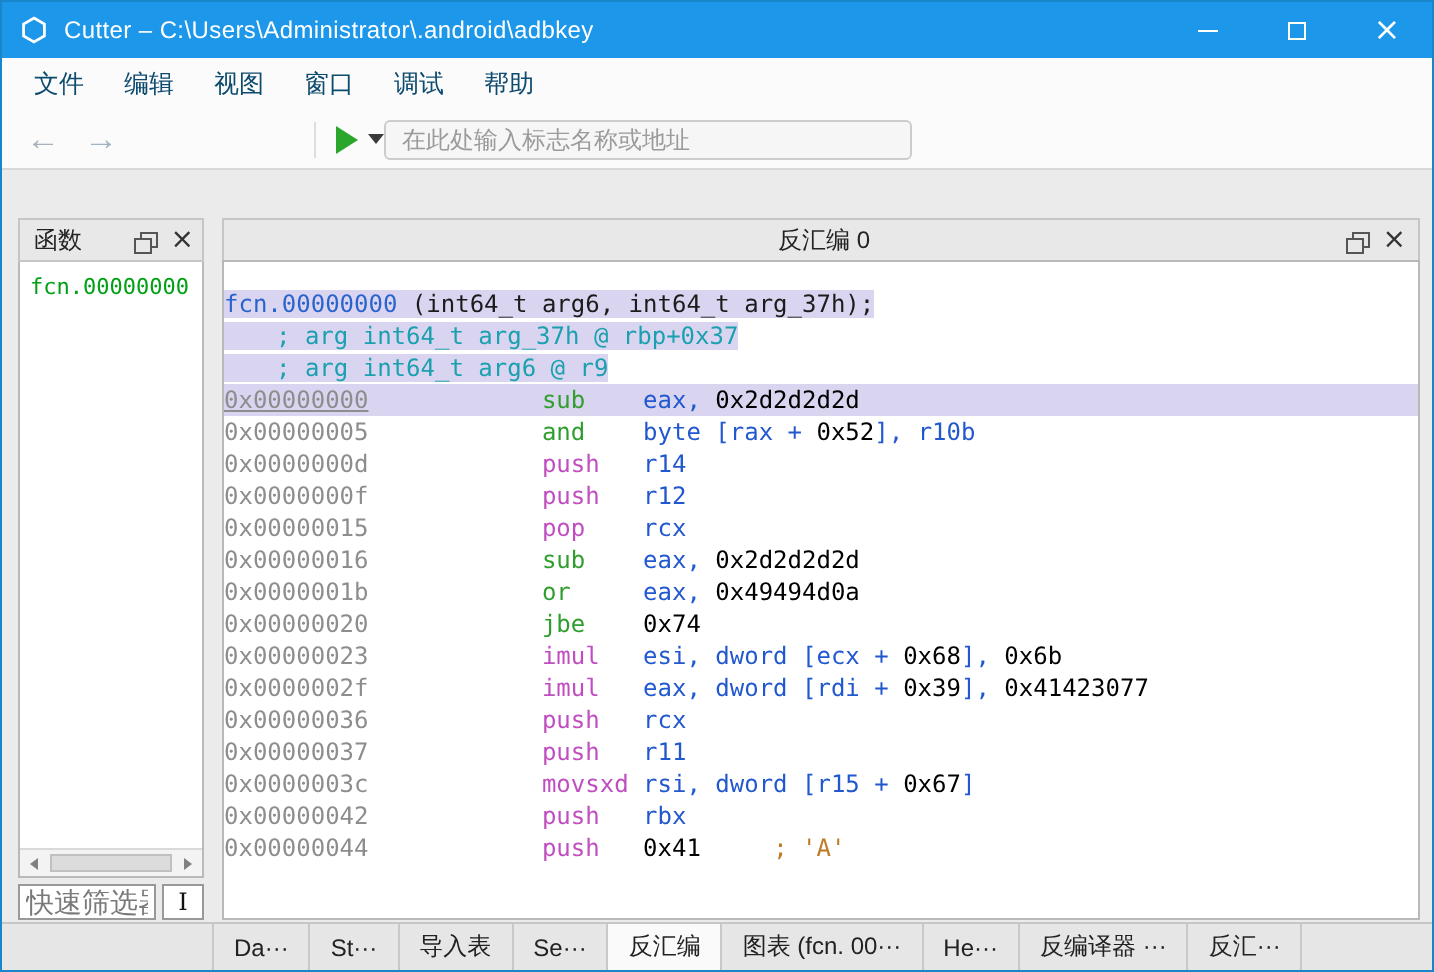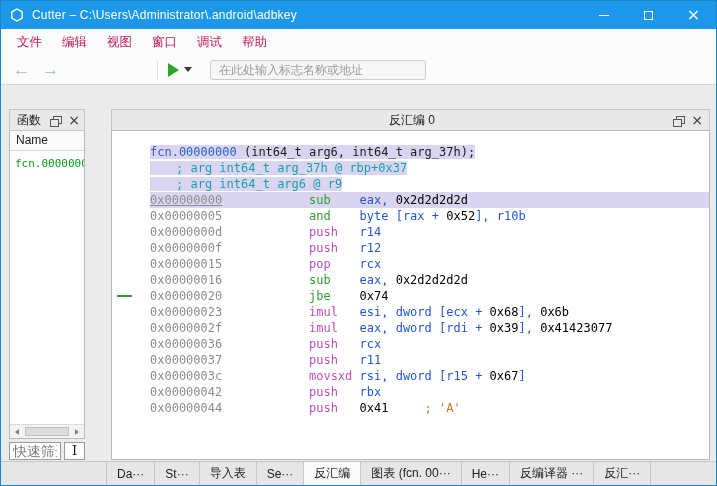--- a/index.html
+++ b/index.html
@@ -12,37 +12,37 @@
   .logo { margin-left: 9px; display: flex; align-items: center; }
   .title { margin-left: 8px; font-size: 12px; letter-spacing: .2px; }
   .win-controls { margin-left: auto; display: flex; height: 100%; }
   .wbtn { width: 45px; height: 100%; display: flex; align-items: center; justify-content: center; cursor: default; }
   .ic-min { width: 10px; height: 1px; background: #fff; display: block; }
   .ic-max { width: 9px; height: 9px; border: 1px solid #fff; display: block; }
   .ic-close { color: #fff; font-size: 16px; line-height: 1; font-family: "DejaVu Sans", sans-serif; }
 
   
   .menubar { height: 26px; background: #fbfbfb; display: flex; align-items: center; padding-left: 6px; }
-  .menu-item { padding: 4px 10px; font-size: 12.5px; color: #be185d; }
+  .menu-item { padding: 4px 10px; font-size: 12.5px; color: #0c4a6e; }
 
   
   .toolbar { height: 30px; background: #fbfbfb; border-bottom: 1px solid #d8d8d8; display: flex; align-items: center; }
   .nav-arrow { font-size: 17px; font-weight: bold; line-height: 1; padding: 0 6px; }
   .nav-arrow.back { color: #a9b2ba; margin-left: 6px; }
   .nav-arrow.fwd  { color: #9db4c6; }
   .tb-sep { width: 1px; height: 18px; background: #dddddd; margin-left: 92px; }
   .play { display: flex; align-items: center; margin-left: 10px; }
   .play-tri { width: 0; height: 0; border-left: 11px solid #2aa62a; border-top: 7px solid transparent; border-bottom: 7px solid transparent; display: block; }
   .dd { width: 0; height: 0; border-left: 4px solid transparent; border-right: 4px solid transparent; border-top: 5px solid #3a3a3a; margin-left: 5px; display: block; }
-  .seek-input { margin-left: 18px; width: 216px; height: 20px; border: 1px solid #cccccc; border-radius: 3px; background: #f6f6f6; font-size: 12px; padding: 0 8px; color: #333; outline: none; font-family: "Liberation Sans", sans-serif; }
+  .seek-input { width: 264px; height: 20px; border: 1px solid #cccccc; border-radius: 3px; background: #f6f6f6; font-size: 12px; padding: 0 8px; color: #333; outline: none; font-family: "Liberation Sans", sans-serif; }
   .seek-input::placeholder { color: #9b9b9b; }
 
   
   .dock { position: absolute; display: flex; flex-direction: column; }
-  .dock-left  { left: 8px;   top: 108px; width: 76px;  bottom: 25px; }
+  .dock-left  { left: 8px;   top: 108px; width: 93px;  bottom: 25px; }
   .dock-right { left: 110px; top: 108px; right: 6px;   bottom: 25px; }
   .dock-title { height: 22px; flex: 0 0 22px; background: #e8e8e8; border: 1px solid #c6c6c6; display: flex; align-items: center; padding: 0 4px; font-size: 12px; color: #222; position: relative; }
   .dock-title .dock-title-text { margin-left: 3px; }
   .dock-title.center { justify-content: center; }
   .dock-icons { display: flex; align-items: center; gap: 8px; margin-left: auto; }
   .dock-title.center .dock-icons { position: absolute; right: 6px; top: 0; height: 100%; }
   .float-icon { position: relative; width: 10px; height: 9px; display: inline-block; }
   .float-icon::before { content: ""; position: absolute; left: 3px; top: 0; width: 7px; height: 6px; border: 1px solid #555; }
   .float-icon::after  { content: ""; position: absolute; left: 0; top: 3px; width: 7px; height: 6px; border: 1px solid #555; background: #e8e8e8; }
   .dock-close { font-size: 14px; color: #333; line-height: 1; font-family: "DejaVu Sans", sans-serif; }
@@ -59,21 +59,21 @@
   .strack { flex: 1; height: 100%; position: relative; }
   .sthumb { position: absolute; left: 1px; right: 1px; top: 2px; bottom: 2px; background: #dcdcdc; border: 1px solid #c0c0c0; }
   .filter-row { flex: 0 0 18px; margin-top: 3px; display: flex; gap: 3px; }
   .filter-input { flex: 1; min-width: 0; border: 1px solid #999; background: #fff; font-size: 14px; padding: 0 3px; outline: none; font-family: "Liberation Sans", sans-serif; }
   .filter-input::placeholder { color: #7a7a7a; }
   .ibeam-box { width: 21px; border: 1px solid #999; background: #fff; display: flex; align-items: center; justify-content: center; font-family: "DejaVu Serif", serif; font-size: 12px; color: #111; }
 
   
   .dock-body { flex: 1; border: 1px solid #b9b9b9; margin-top: -1px; background: #fff; overflow: hidden; position: relative; }
   .disasm { padding-top: 13px; font-family: "DejaVu Sans Mono", monospace; font-size: 12px; }
-  .asm-line { white-space: pre; height: 16px; line-height: 16px; margin-left: 38px; position: relative; }
+  .asm-line { white-space: pre; height: 16px; line-height: 16px; position: relative; }
   .asm-line.sel { background: #d9d5f0; }
   .hl { background: #d9d5f0; }
   .jump-marker { position: absolute; left: -33px; top: 7px; width: 15px; height: 2px; background: #2f9e2f; }
   .u { text-decoration: underline; }
   .tc-a { color: #8d8d8d; }
   .tc-p { color: #1b1b1b; }
   .tc-f { color: #2a63cc; }
   .tc-c { color: #1ba0b0; padding-left: 26px; }
   .tc-g { color: #2f9e2f; }
   .tc-m { color: #c04ec0; }
@@ -134,21 +134,20 @@
 
   <div class="dock dock-left">
     <div class="dock-title">
       <span class="dock-title-text">函数</span>
       <span class="dock-icons">
         <span class="float-icon"></span>
         <span class="dock-close">×</span>
       </span>
     </div>
     <div class="tree">
-      <div class="tree-header">Name</div>
       <div class="tree-body">
           <div class="fn-item">fcn.00000000</div>
         </div>
       <div class="hscroll">
         <span class="sarrow left"></span>
         <span class="strack">
             <span class="sthumb"></span>
           </span>
         <span class="sarrow right"></span>
       </div>
@@ -171,20 +170,21 @@
       <div class="disasm">
           <div class="asm-line"><span class="hl"><span class="tc-f">fcn.00000000</span><span class="tc-p"> (int64_t arg6, int64_t arg_37h);</span></span></div>
           <div class="asm-line"><span class="hl"><span class="tc-c">; arg int64_t arg_37h @ rbp+0x37</span></span></div>
           <div class="asm-line"><span class="hl"><span class="tc-c">; arg int64_t arg6 @ r9</span></span></div>
           <div class="asm-line sel"><span class="tc-a u">0x00000000</span><span class="tc-p">            </span><span class="tc-g">sub    </span><span class="tc-r">eax, </span><span class="tc-n">0x2d2d2d2d</span></div>
           <div class="asm-line"><span class="tc-a">0x00000005</span><span class="tc-p">            </span><span class="tc-g">and    </span><span class="tc-r">byte [rax + </span><span class="tc-n">0x52</span><span class="tc-r">], r10b</span></div>
           <div class="asm-line"><span class="tc-a">0x0000000d</span><span class="tc-p">            </span><span class="tc-m">push   </span><span class="tc-r">r14</span></div>
           <div class="asm-line"><span class="tc-a">0x0000000f</span><span class="tc-p">            </span><span class="tc-m">push   </span><span class="tc-r">r12</span></div>
           <div class="asm-line"><span class="tc-a">0x00000015</span><span class="tc-p">            </span><span class="tc-m">pop    </span><span class="tc-r">rcx</span></div>
           <div class="asm-line"><span class="tc-a">0x00000016</span><span class="tc-p">            </span><span class="tc-g">sub    </span><span class="tc-r">eax, </span><span class="tc-n">0x2d2d2d2d</span></div>
+          <div class="asm-line"><span class="tc-a">0x0000001b</span><span class="tc-p">            </span><span class="tc-g">or     </span><span class="tc-r">eax, </span><span class="tc-n">0x49494d0a</span></div>
           <div class="asm-line"><span class="jump-marker"></span><span class="tc-a">0x00000020</span><span class="tc-p">            </span><span class="tc-g">jbe    </span><span class="tc-n">0x74</span></div>
           <div class="asm-line"><span class="tc-a">0x00000023</span><span class="tc-p">            </span><span class="tc-m">imul   </span><span class="tc-r">esi, dword [ecx + </span><span class="tc-n">0x68</span><span class="tc-r">], </span><span class="tc-n">0x6b</span></div>
           <div class="asm-line"><span class="tc-a">0x0000002f</span><span class="tc-p">            </span><span class="tc-m">imul   </span><span class="tc-r">eax, dword [rdi + </span><span class="tc-n">0x39</span><span class="tc-r">], </span><span class="tc-n">0x41423077</span></div>
           <div class="asm-line"><span class="tc-a">0x00000036</span><span class="tc-p">            </span><span class="tc-m">push   </span><span class="tc-r">rcx</span></div>
           <div class="asm-line"><span class="tc-a">0x00000037</span><span class="tc-p">            </span><span class="tc-m">push   </span><span class="tc-r">r11</span></div>
           <div class="asm-line"><span class="tc-a">0x0000003c</span><span class="tc-p">            </span><span class="tc-m">movsxd </span><span class="tc-r">rsi, dword [r15 + </span><span class="tc-n">0x67</span><span class="tc-r">]</span></div>
           <div class="asm-line"><span class="tc-a">0x00000042</span><span class="tc-p">            </span><span class="tc-m">push   </span><span class="tc-r">rbx</span></div>
           <div class="asm-line"><span class="tc-a">0x00000044</span><span class="tc-p">            </span><span class="tc-m">push   </span><span class="tc-n">0x41</span><span class="tc-p">     </span><span class="tc-s">; 'A'</span></div>
         </div>
     </div>

